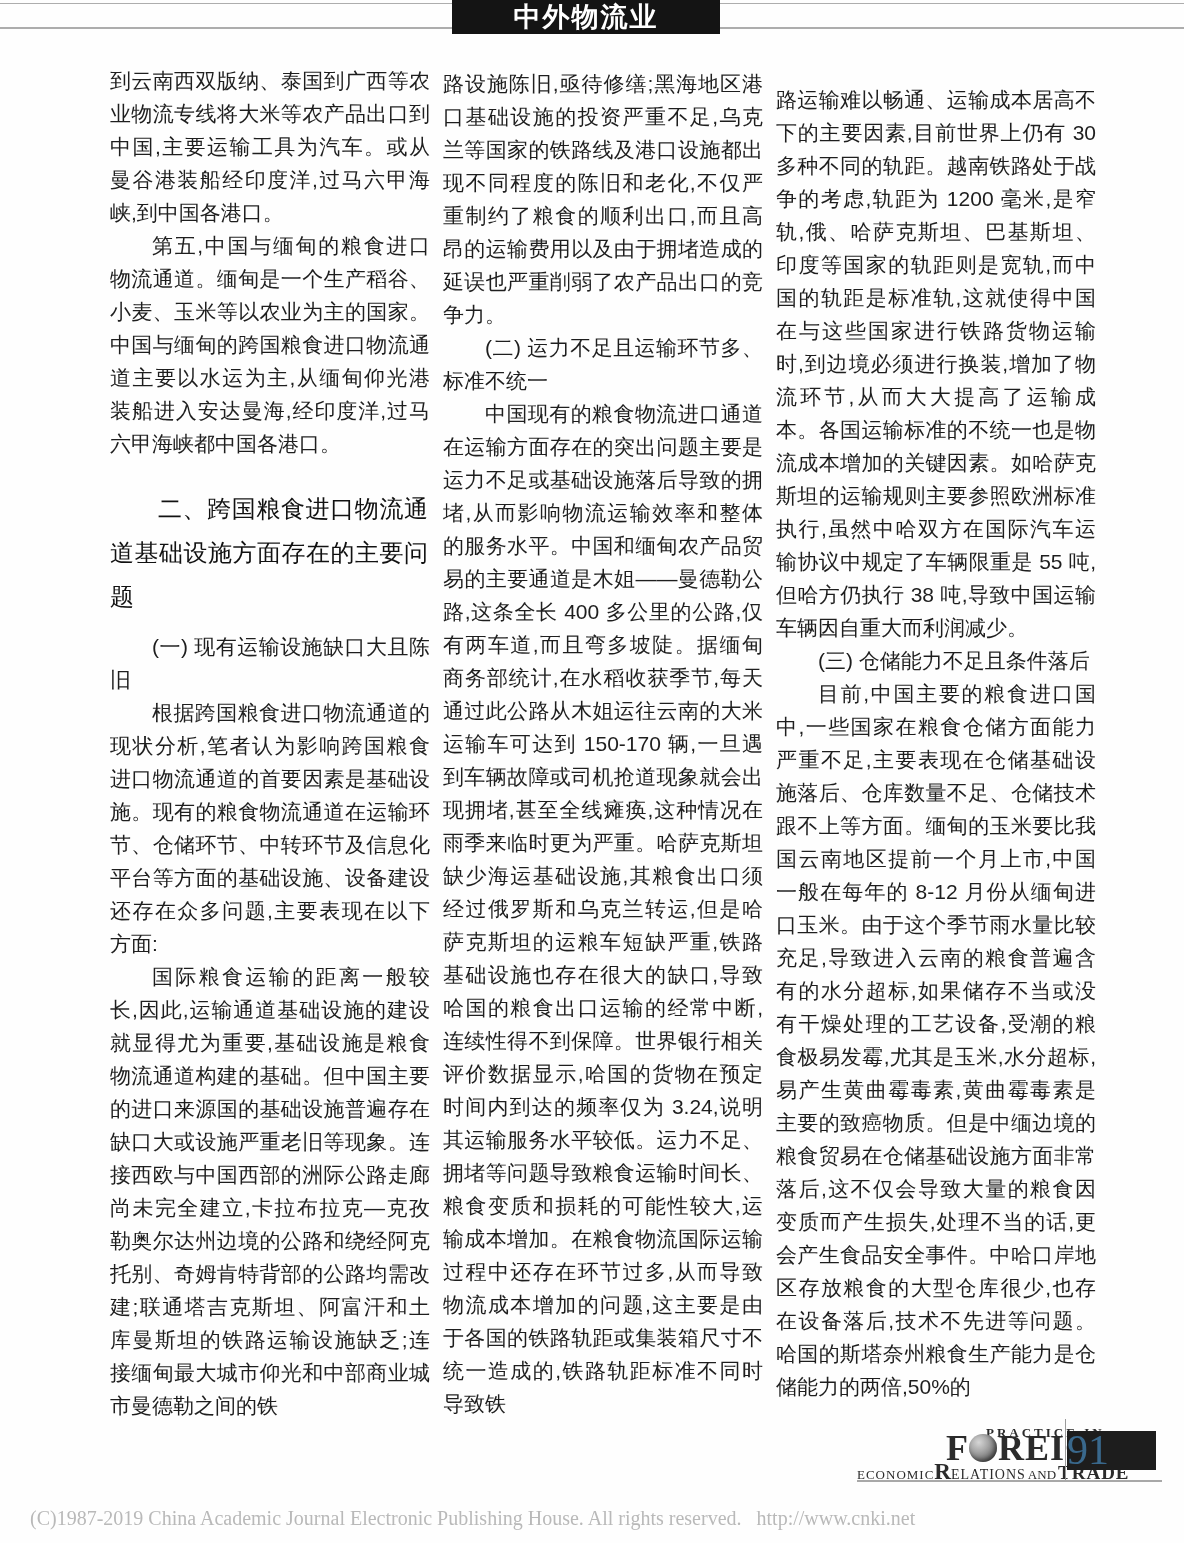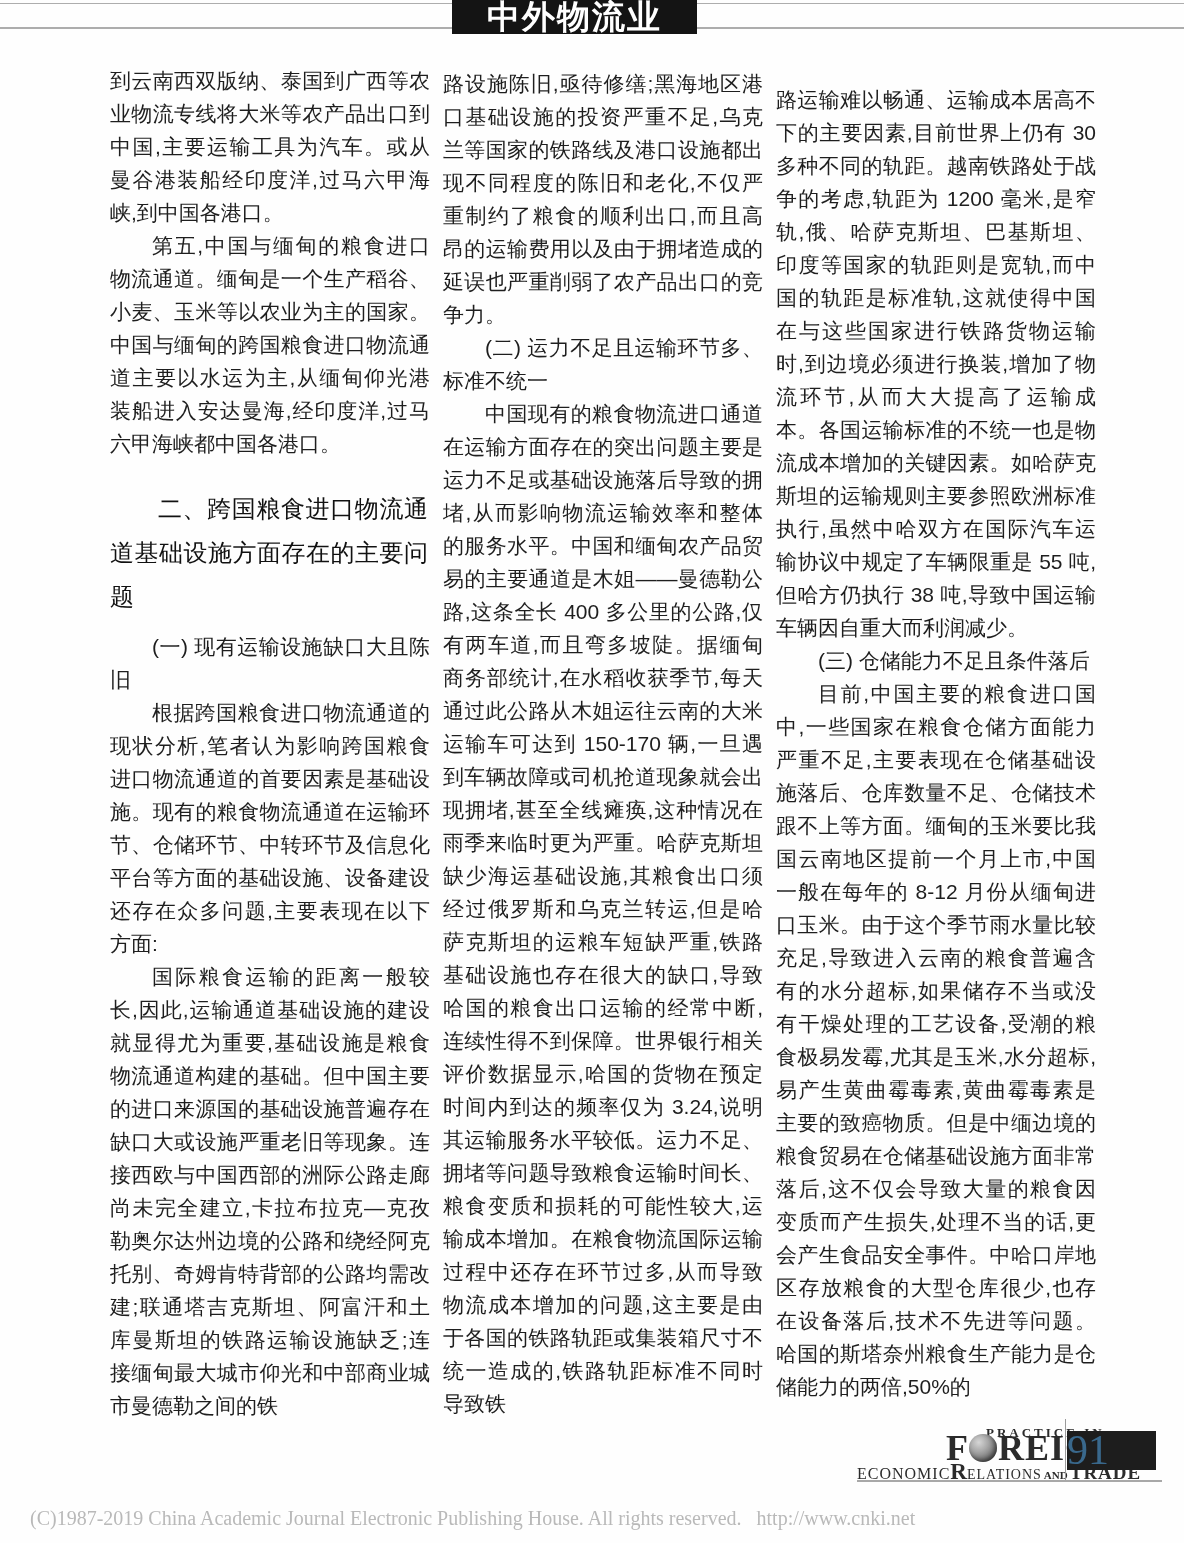--- a/index.html
+++ b/index.html
@@ -6,23 +6,23 @@
   body{
     width:1184px;height:1543px;position:relative;background:#fefefe;
     font-family:"Liberation Sans",sans-serif;overflow:hidden;
   }
   
   .rule{position:absolute;left:0;width:1184px;background:#adadad;}
   .rule-top{top:3px;height:1px;}
   .rule-bottom{top:27px;height:2px;}
   
   .title-box{
-    position:absolute;top:0;left:452px;width:245px;height:34px;
+    position:absolute;top:0;left:452px;width:268px;height:34px;
     background:#141414;color:#fff;display:flex;align-items:center;justify-content:center;
-    font-size:33px;font-weight:600;letter-spacing:2px;line-height:34px;
+    font-size:27px;font-weight:600;letter-spacing:2px;line-height:34px;
   }
   
   .columns{
     position:absolute;left:110px;top:64px;width:986px;
     display:flex;gap:13px;align-items:center;
   }
   .col{width:320px;flex:0 0 320px;color:#1e1e1e;}
   .col p{
     margin:0;font-size:21px;line-height:33px;text-align:justify;
     text-justify:inter-ideograph;word-break:break-all;
@@ -38,24 +38,24 @@
   .lg-practice{position:absolute;left:134px;top:6px;font-size:13px;letter-spacing:3px;font-weight:bold;}
   .lg-foreign{position:absolute;left:94px;top:14px;height:30px;display:flex;align-items:flex-end;}
   .lg-f{font-size:36px;line-height:30px;font-weight:bold;}
   .globe-icon{
     display:inline-block;width:28px;height:28px;border-radius:50%;margin:0 1px 1px 1px;
     background:radial-gradient(circle at 35% 30%, #d6d6d6 0%, #a7a7a7 35%, #6e6e6e 70%, #3f3f3f 100%);
     box-shadow:inset -2px -2px 4px rgba(0,0,0,.45);
   }
   .lg-reign{font-size:36px;line-height:30px;font-weight:bold;letter-spacing:1px;}
   .lg-bottom{position:absolute;left:5px;top:40px;white-space:nowrap;}
-  .lg-economic{font-size:16px;letter-spacing:1px;}
+  .lg-economic{font-size:13px;letter-spacing:1px;}
   .lg-r{font-size:23px;font-weight:bold;}
   .lg-elations{font-size:14px;letter-spacing:1px;font-family:Liberation Serif, serif;}
-  .lg-and{font-size:11px;font-weight:bold;margin:4px 2px;}
+  .lg-and{font-size:13px;font-weight:normal;margin:4px 2px;}
   .lg-trade{font-size:19px;font-weight:bold;letter-spacing:1px;}
   .lg-vline{position:absolute;left:213px;top:0;width:1px;height:62px;background:#9a9a9a;}
   .page-num-box{
     position:absolute;left:215px;top:12px;width:89px;height:39px;background:#1d1d1d;
     display:flex;align-items:center;justify-content:flex-start;
   }
   .page-num{font-family:"Liberation Serif",serif;font-size:42px;color:#39688c;line-height:47px;}
   .lg-underline{position:absolute;left:5px;top:61px;width:305px;height:2px;background:#a8a8a8;}
   
   .copyright{

